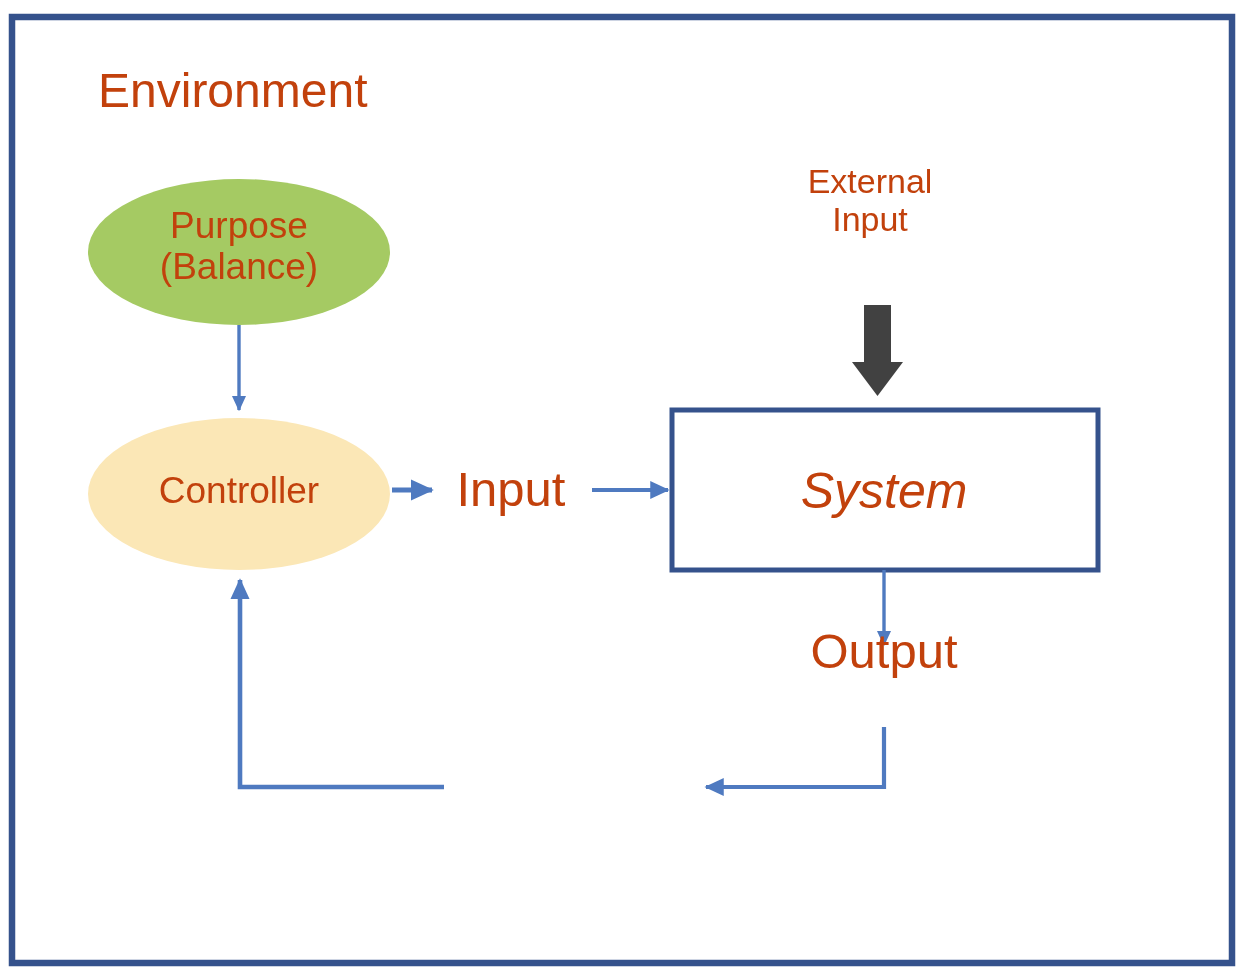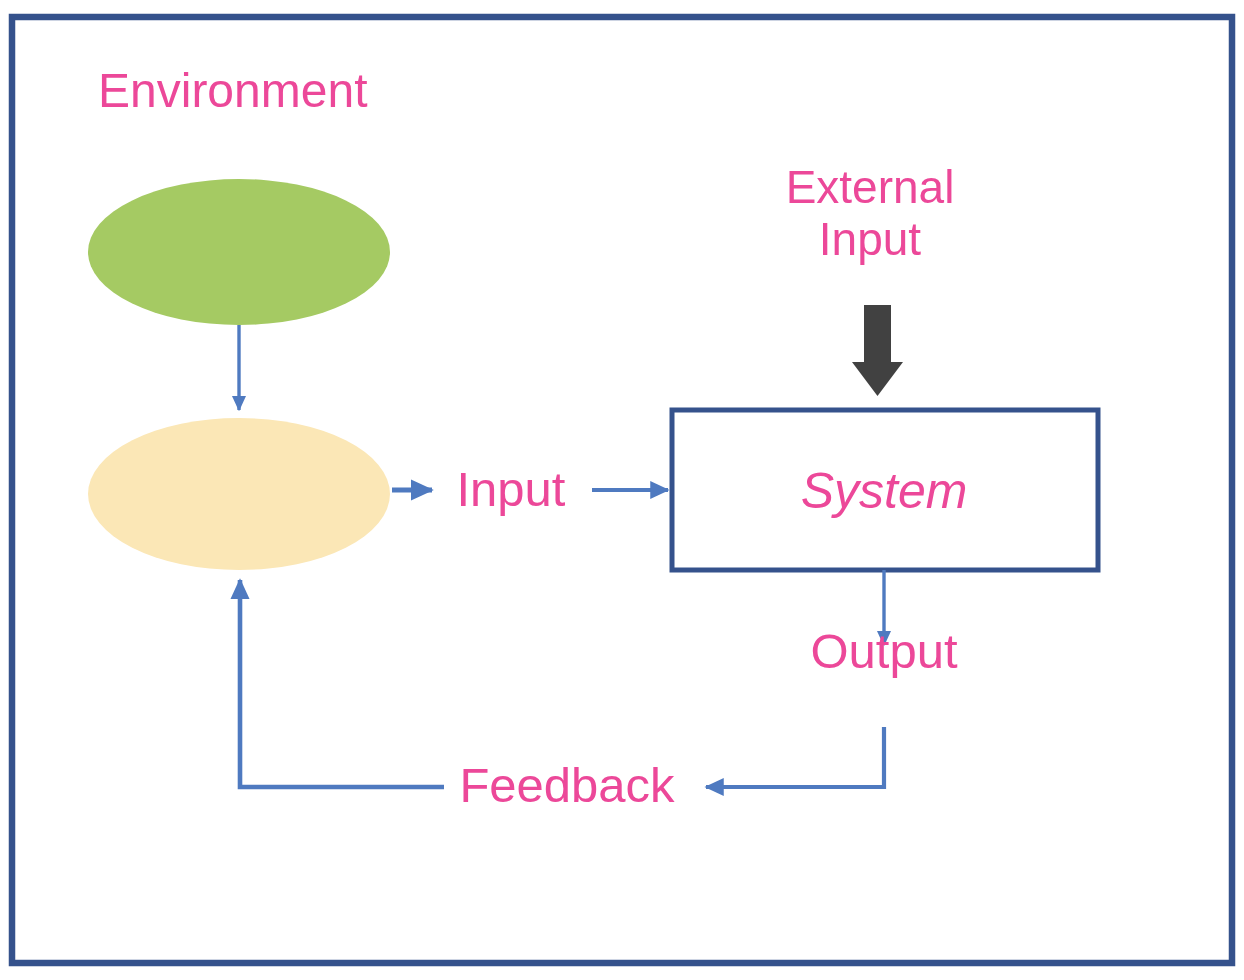--- a/index.html
+++ b/index.html
@@ -20,21 +20,21 @@
   #diagram-svg {
     position: absolute;
     left: 0;
     top: 0;
     width: 1244px;
     height: 980px;
   }
   .node-label {
     position: absolute;
     text-align: center;
-    color: #ec4899;
+    color: #c2410c;
     line-height: 1.12;
     white-space: pre;
     pointer-events: none;
   }
   #environment-label {
     left: 98px;
     top: 64px;
     width: 420px;
     text-align: left;
     font-size: 48px;
@@ -48,21 +48,21 @@
   #controller-label {
     left: 88px;
     top: 470px;
     width: 302px;
     font-size: 37px;
   }
   #external-input-label {
     left: 755px;
     top: 162px;
     width: 230px;
-    font-size: 46px;
+    font-size: 34px;
   }
   #system-label {
     left: 670px;
     top: 463px;
     width: 428px;
     font-size: 50px;
     font-style: italic;
   }
   #input-label {
     left: 437px;
@@ -113,26 +113,28 @@
 
     <line x1="884" y1="570" x2="884" y2="645" stroke="#4f7ac0" stroke-width="3.4" marker-end="url(#arrowBlue)"></line>
 
     <path d="M 884 727 L 884 787 L 706 787" fill="none" stroke="#4f7ac0" stroke-width="4.2" marker-end="url(#arrowBlue)"></path>
 
     <path d="M 444 787 L 240 787 L 240 580" fill="none" stroke="#4f7ac0" stroke-width="4.6" marker-end="url(#arrowBlue)"></path>
   </svg>
 
   <div class="node-label" id="environment-label">Environment</div>
 
+  <div class="node-label" id="purpose-label">Purpose
+(Balance)</div>
 
+  <div class="node-label" id="controller-label">Controller</div>
 
   <div class="node-label" id="system-label">System</div>
 
   <div class="node-label" id="external-input-label">External
 Input</div>
 
   <div class="node-label" id="input-label">Input</div>
 
   <div class="node-label" id="output-label">Output</div>
 
-  <div class="node-label" id="feedback-label">Feedback</div>
 
 </div>
 
 </body></html>

